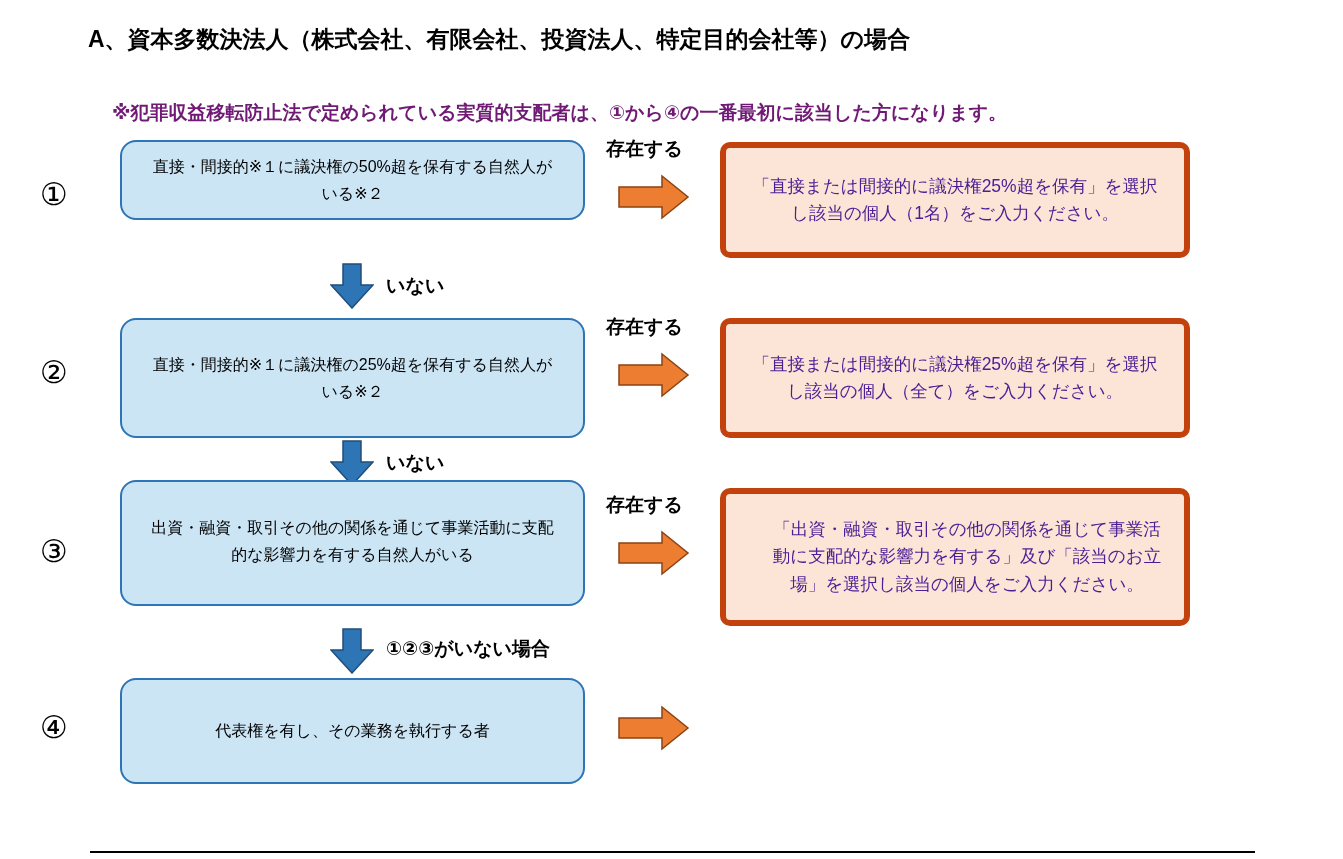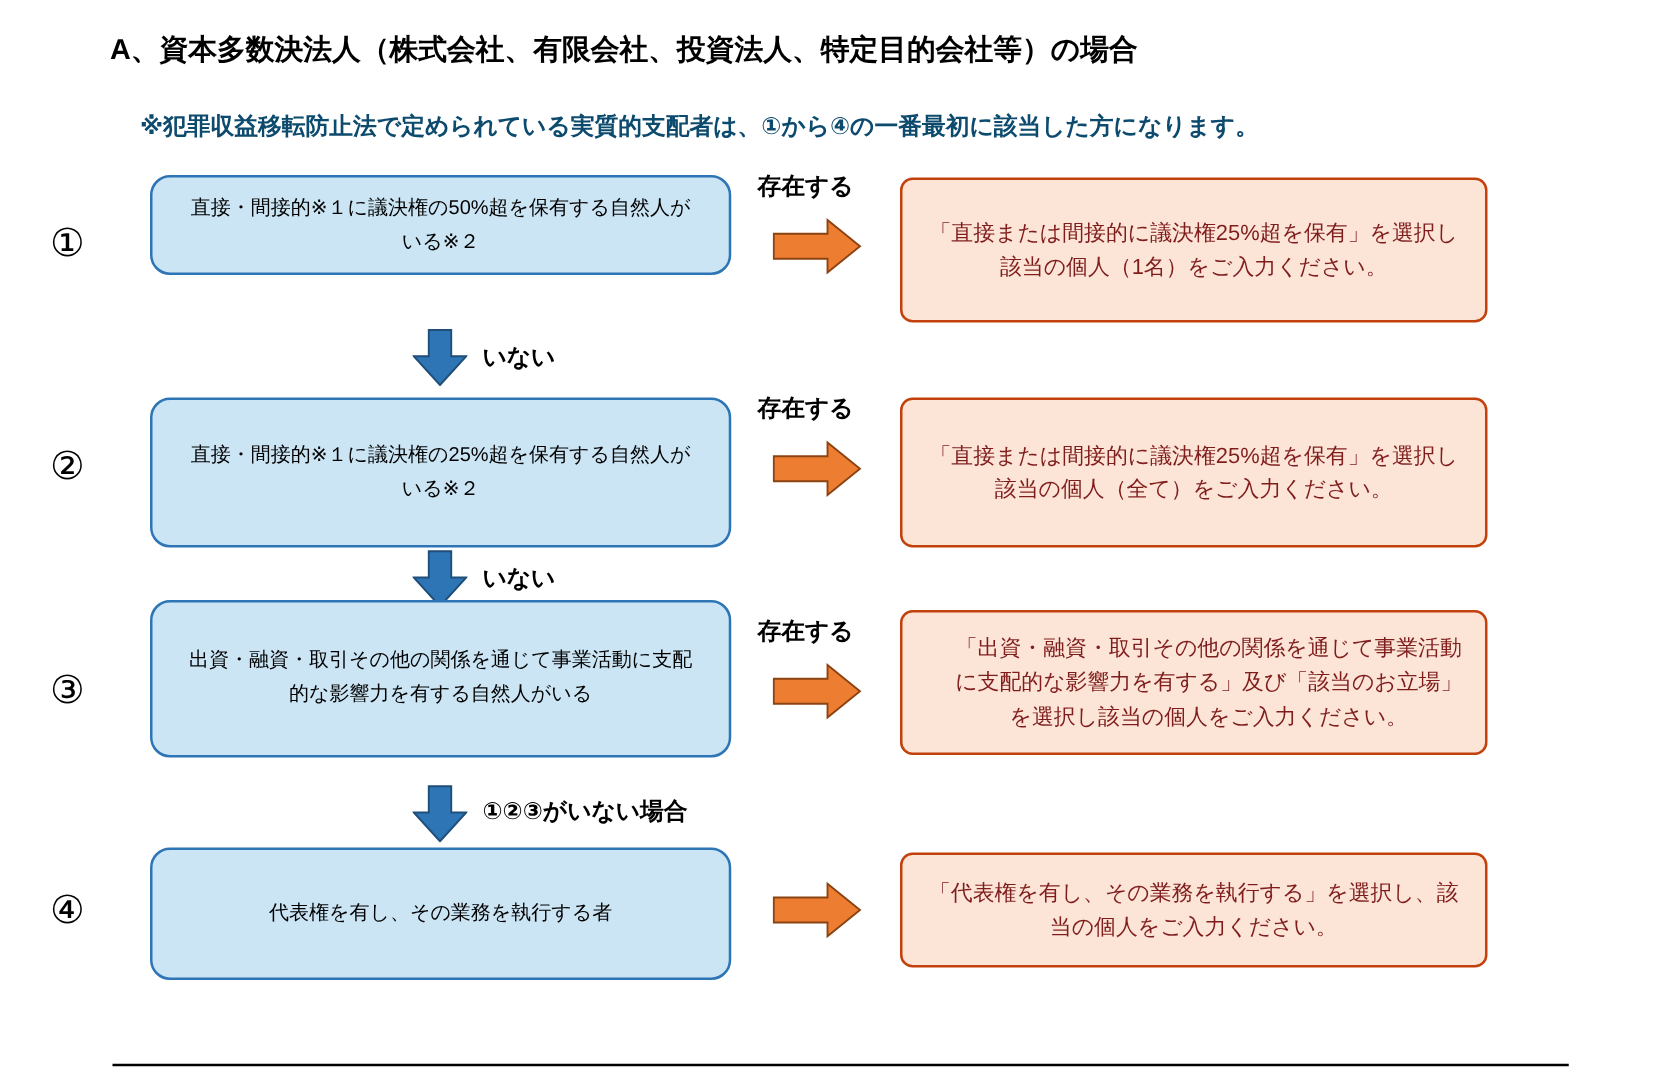--- a/index.html
+++ b/index.html
@@ -22,24 +22,24 @@
     left: 88px;
     top: 24px;
     font-size: 23px;
     font-weight: bold;
     color: #000000;
     white-space: nowrap;
   }
   .note {
     position: absolute;
     left: 112px;
-    top: 88px;
+    top: 100px;
     font-size: 19px;
     font-weight: bold;
-    color: #0c4a6e;
+    color: #701a75;
     white-space: nowrap;
   }
   .step-num {
     position: absolute;
     left: 30px;
     width: 48px;
     text-align: center;
     font-size: 31px;
     color: #000000;
     line-height: 1;
@@ -60,30 +60,30 @@
     font-size: 16px;
     line-height: 1.7;
     color: #000000;
   }
   .result-box {
     position: absolute;
     left: 720px;
     width: 470px;
     box-sizing: border-box;
     background: #FCE4D6;
-    border: 2px solid #c2410c;
+    border: 6px solid #c2410c;
     border-radius: 10px;
     display: flex;
     align-items: center;
     justify-content: center;
     text-align: center;
     padding: 8px 18px;
     font-size: 17.5px;
     line-height: 1.55;
-    color: #7f1d1d;
+    color: #4c1d95;
   }
   .arrow {
     position: absolute;
   }
   .flow-label {
     position: absolute;
     font-size: 19px;
     font-weight: bold;
     color: #000000;
     white-space: nowrap;
@@ -139,35 +139,32 @@
   <div class="flow-label" style="left:386px; top:450px;">いない</div>
 
   <div class="step-num" style="top:536px;">③</div>
   <div class="cond-box" style="top:480px; height:126px;font-family:Liberation Mono, monospace;">
     <span>出資・融資・取引その他の関係を通じて事業活動に支配的な影響力を有する自然人がいる</span>
   </div>
   <div class="flow-label" style="left:606px; top:492px;">存在する</div>
   <svg class="arrow" style="left:618px; top:530px;" width="72" height="46" viewBox="0 0 72 46">
     <polygon points="1,13 44,13 44,2 70,23 44,44 44,33 1,33" fill="#ED7D31" stroke="#8C4312" stroke-width="1.5"></polygon>
   </svg>
-  <div class="result-box" style="top:488px; height:116px;padding-left:42px;">
+  <div class="result-box" style="top:488px; height:138px;padding-left:42px;">
     <span>「出資・融資・取引その他の関係を通じて事業活動に支配的な影響力を有する」及び「該当のお立場」を選択し該当の個人をご入力ください。</span>
   </div>
 
   <svg class="arrow" style="left:330px; top:628px;" width="44" height="46" viewBox="0 0 44 46">
     <polygon points="13,1 31,1 31,22 43,22 22,45 1,22 13,22" fill="#2E75B6" stroke="#1F4E79" stroke-width="1.5"></polygon>
   </svg>
   <div class="flow-label" style="left:386px; top:636px;">①②③がいない場合</div>
 
   <div class="step-num" style="top:712px;">④</div>
   <div class="cond-box" style="top:678px; height:106px;font-family:Liberation Serif, serif;">
     <span>代表権を有し、その業務を執行する者</span>
   </div>
   <svg class="arrow" style="left:618px; top:705px;" width="72" height="46" viewBox="0 0 72 46">
     <polygon points="1,13 44,13 44,2 70,23 44,44 44,33 1,33" fill="#ED7D31" stroke="#8C4312" stroke-width="1.5"></polygon>
   </svg>
-  <div class="result-box" style="top:682px; height:92px;">
-    <span>「代表権を有し、その業務を執行する」を選択し、該当の個人をご入力ください。</span>
-  </div>
 
   <div class="bottom-divider"></div>
 
 </div>
 
 </body></html>

